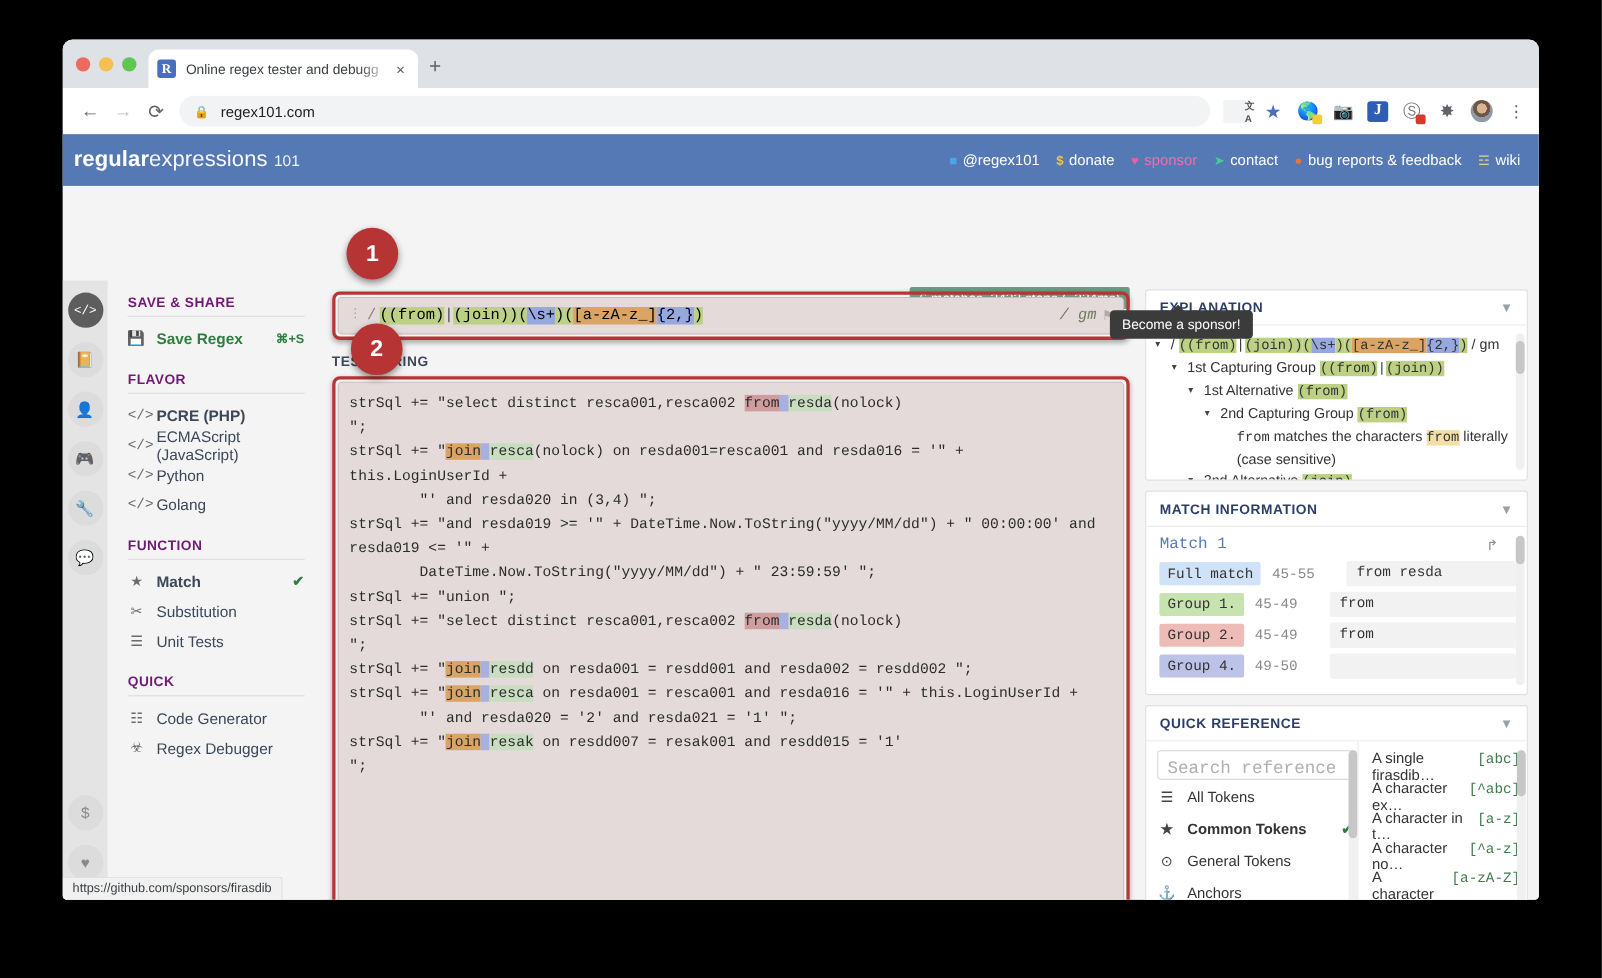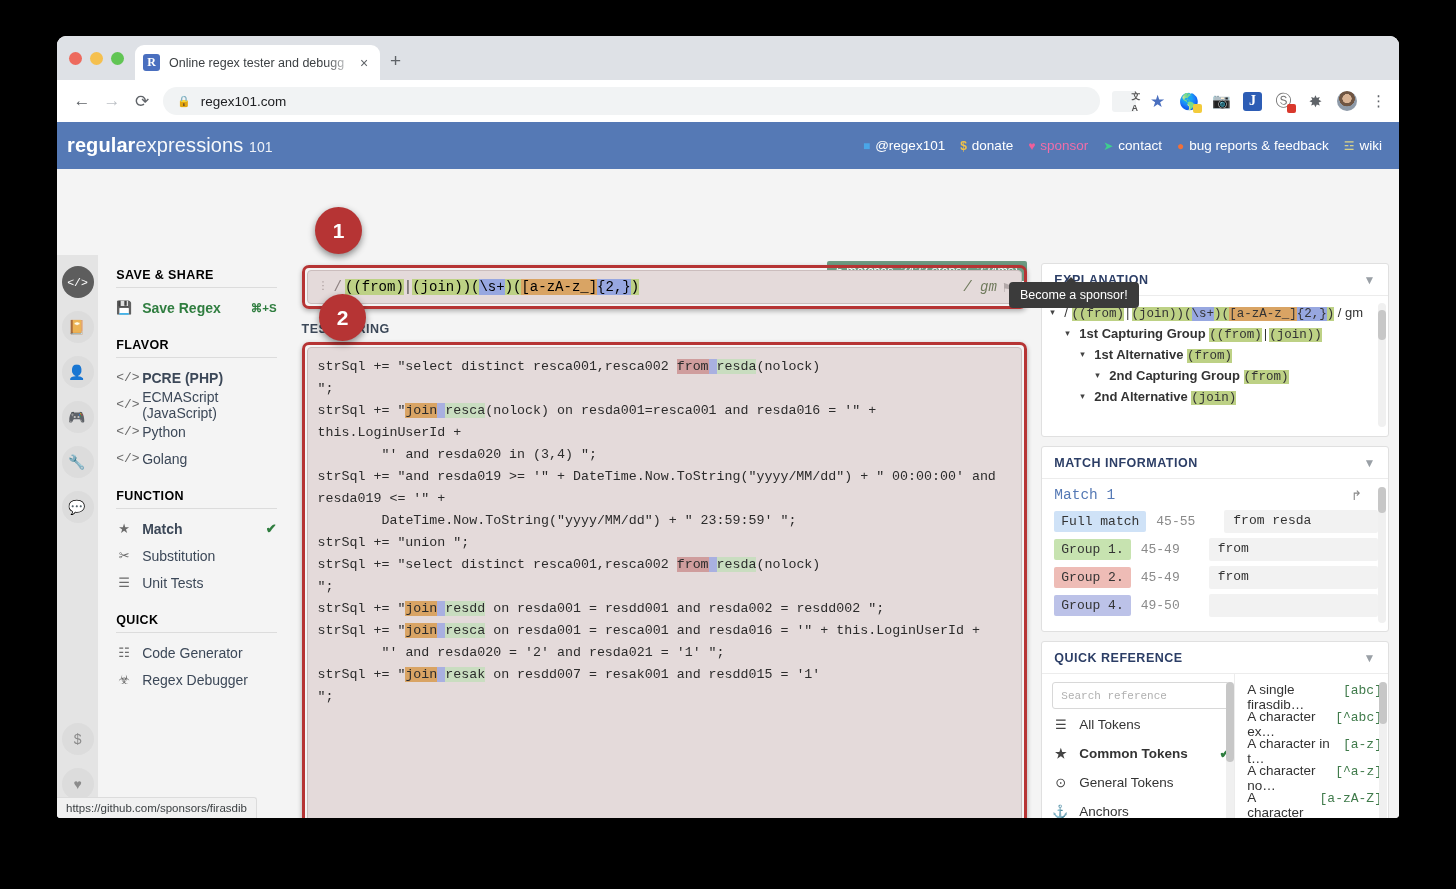--- a/index.html
+++ b/index.html
@@ -93,21 +93,21 @@
 
   
   #rail { width:48px; background:#e4e4e4; display:flex; flex-direction:column; align-items:center; padding-top:11px; position:relative; }
   .railbtn { width:32px; height:32px; border-radius:50%; background:#dcdcdc; color:#8b8b8b;
              display:flex; align-items:center; justify-content:center; font-size:14px; margin-bottom:13px; }
   .railbtn.active { background:#5d5d5d; color:#fff; }
   #rail .spacer { flex:1 1 auto; }
 
   
   #sidebar { width:220px; background:#f4f4f4; padding:13px 15px 0 18px; font-size:14px; color:#3c4858; position:relative; }
-  .sechead { font-size:12.5px; font-weight:bold; color:#000000; letter-spacing:.4px; padding-bottom:5px; border-bottom:1px solid #dcdcdc; margin-bottom:6px; }
+  .sechead { font-size:12.5px; font-weight:bold; color:#701a75; letter-spacing:.4px; padding-bottom:5px; border-bottom:1px solid #dcdcdc; margin-bottom:6px; }
   .sechead.mt { margin-top:17px; }
   .srow { display:flex; align-items:center; height:27px; gap:10px; }
   .srow .si { width:16px; text-align:center; font-size:13px; color:#6b6b6b; flex:0 0 auto; }
   .srow .sl { flex:1 1 auto; }
   .srow.green .sl { color:#2f7d3f; font-weight:bold; }
   .srow.green .si { color:#2f7d3f; }
   .srow.bold .sl { font-weight:bold; }
   .srow .sk { font-size:11.5px; color:#2f7d3f; font-weight:bold; }
   .srow .chk { color:#2f7d3f; font-size:13px; font-weight:bold; }
   .codeicon { font-family:"Liberation Mono",monospace; font-size:11.5px; }
@@ -160,42 +160,42 @@
     padding:9px 12px 8px; font-size:12.5px; font-weight:bold; color:#2c3e66; letter-spacing:.5px;
     border-bottom:1px solid #ececec;
   }
   .chev { color:#9aa0a6; font-size:12px; }
 
   #explainbody { height:140px; overflow:hidden; padding:7px 10px 0 8px; position:relative;
                  font-size:13px; color:#333; line-height:19px; }
   .exline { display:flex; gap:4px; }
   .caret { color:#444; font-size:9px; line-height:19px; flex:0 0 auto; }
   .mono { font-family:"Liberation Mono",monospace; font-size:12.5px; }
-  .b { font-weight:bold; }
+  .b { font-weight:normal; }
   .lit { background:#f2dfa8; }
   .scroll-tr { position:absolute; right:2px; top:7px; width:8px; height:124px; background:#f0f0f0; border-radius:4px; }
   .scroll-th { position:absolute; right:2px; width:8px; background:#c7c7c7; border-radius:4px; }
 
   #matchbody { padding:8px 10px 9px 12px; position:relative; height:152px; overflow:hidden; }
   #matchlabel { color:#5579b5; font-family:"Liberation Mono",monospace; font-size:14.5px; margin-bottom:7px; }
   #shareicon { position:absolute; right:26px; top:9px; color:#8a8a8a; font-size:13px; }
   .mrow { display:flex; align-items:center; gap:10px; margin-bottom:5px; }
   .mtag { font-family:"Liberation Mono",monospace; font-size:13px; padding:3px 7px; border-radius:2px; color:#333; white-space:nowrap; }
   .t-full { background:#cfe2f7; }
   .t-g1 { background:#c7e3b0; }
   .t-g2 { background:#eebcb6; }
   .t-g4 { background:#bcc2e8; }
   .mrange { font-family:"Liberation Mono",monospace; font-size:13px; color:#8a8a8a; width:58px; flex:0 0 auto; }
   .mval { flex:1 1 auto; background:#f2f2f2; font-family:"Liberation Mono",monospace; font-size:13px; color:#333; padding:3px 9px; border-radius:2px; min-height:23px; }
 
   #qrbody { display:flex; height:178px; overflow:hidden; position:relative; }
   #qrleft { width:200px; padding:8px 4px 0 10px; position:relative; }
   #qrsearch { width:178px; height:27px; border:1px solid #d8d8d8; border-radius:3px;
-              font-family:"Liberation Mono",monospace; font-size:11px; color:#b0b0b0; padding:0 8px;
-              display:flex; align-items:center; }
+              font-family:"Liberation Mono",monospace; font-size:16px; color:#b0b0b0; padding:0 8px;
+              display:flex; align-items:flex-end; }
   .qrow { display:flex; align-items:center; gap:10px; height:27px; font-size:13.5px; color:#333; margin-top:2px; }
   .qrow .qi { width:17px; text-align:center; color:#444; font-size:13px; }
   .qrow.sel { font-weight:bold; }
   .qrow .qchk { color:#2f7d3f; font-weight:bold; font-size:13px; }
   #qrright { flex:1 1 auto; border-left:1px solid #ececec; padding:8px 6px 0 12px; position:relative; }
   .qritem { display:flex; align-items:baseline; justify-content:space-between; gap:8px; height:27px; font-size:13.5px; color:#333; }
   .qritem .qcode { font-family:"Liberation Mono",monospace; color:#3f7a4a; font-size:13px; white-space:nowrap; }
 
   
   #statusbar {
@@ -413,20 +413,24 @@
                 <span class="caret" style="width: 10px;">▾</span>
                 <span><span class="b">1st Capturing Group </span><span class="g-green mono">((from)</span><span class="mono">|</span><span class="g-green mono">(join))</span></span>
               </div>
               <div class="exline" style="padding-left: 30px;">
                 <span class="caret" style="width: 10px;">▾</span>
                 <span><span class="b">1st Alternative </span><span class="g-green mono">(from)</span></span>
               </div>
               <div class="exline" style="padding-left: 45px;">
                 <span class="caret" style="width: 10px;">▾</span>
                 <span><span class="b">2nd Capturing Group </span><span class="g-green mono">(from)</span></span>
+              </div>
+              <div class="exline" style="padding-left: 60px;">
+                <span class="caret" style="width: 10px;"></span>
+                <span><span class="mono">from</span><span class=""> matches the characters </span><span class="lit mono">from</span><span class=""> literally (case sensitive)</span></span>
               </div>
               <div class="exline" style="padding-left: 30px;">
                 <span class="caret" style="width: 10px;">▾</span>
                 <span><span class="b">2nd Alternative </span><span class="g-green mono">(join)</span></span>
               </div>
             </div>
         </div>
 
         <div class="card">
           <div class="cardhead">

